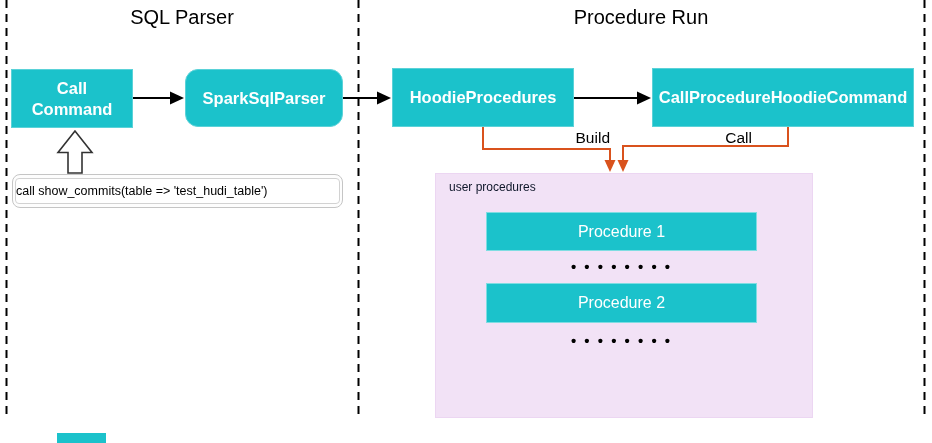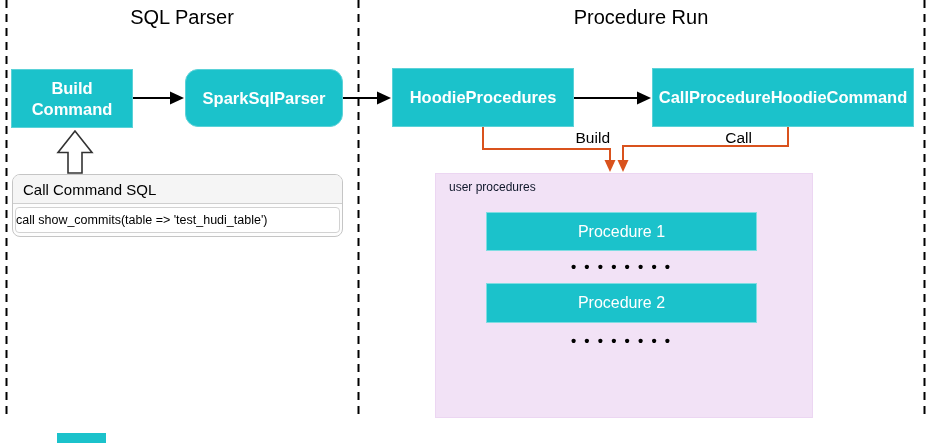--- a/index.html
+++ b/index.html
@@ -78,36 +78,35 @@
       <path d="M788,127 L788,146 L623,146 L623,162" fill="none" stroke="#d9521d" stroke-width="2"></path>
       <polygon points="623,172 617.5,160 628.5,160" fill="#d9521d"></polygon>
     </g>
 
     <path d="M75,131 L58,152.5 L68,152.5 L68,173 L82,173 L82,152.5 L92,152.5 Z" fill="#ffffff" stroke="#333" stroke-width="1.6"></path>
   </svg>
 
   <div class="section-title left">SQL Parser</div>
   <div class="section-title right">Procedure Run</div>
 
-  <div class="tealbox b-callcmd">Build Command</div>
+  <div class="tealbox b-callcmd">Call Command</div>
   <div class="tealbox b-sparksql">SparkSqlParser</div>
   <div class="tealbox b-hoodie">HoodieProcedures</div>
   <div class="tealbox b-callproc">CallProcedureHoodieCommand</div>
 
   <div class="edge-label el-build">Build</div>
   <div class="edge-label el-call">Call</div>
 
   <div class="purple-panel"></div>
   <div class="up-label">user procedures</div>
 
   <div class="proc-box p1">Procedure 1</div>
   <div class="dots d1">• • • • • • • •</div>
   <div class="proc-box p2">Procedure 2</div>
   <div class="dots d2">• • • • • • • •</div>
 
   <div class="sql-panel">
-    <div class="sql-header">Call Command SQL</div>
     <div class="sql-row">call show_commits(table =&gt; 'test_hudi_table')</div>
   </div>
 
   <div class="clipped-box"></div>
 
 </div>
 
 </body></html>

